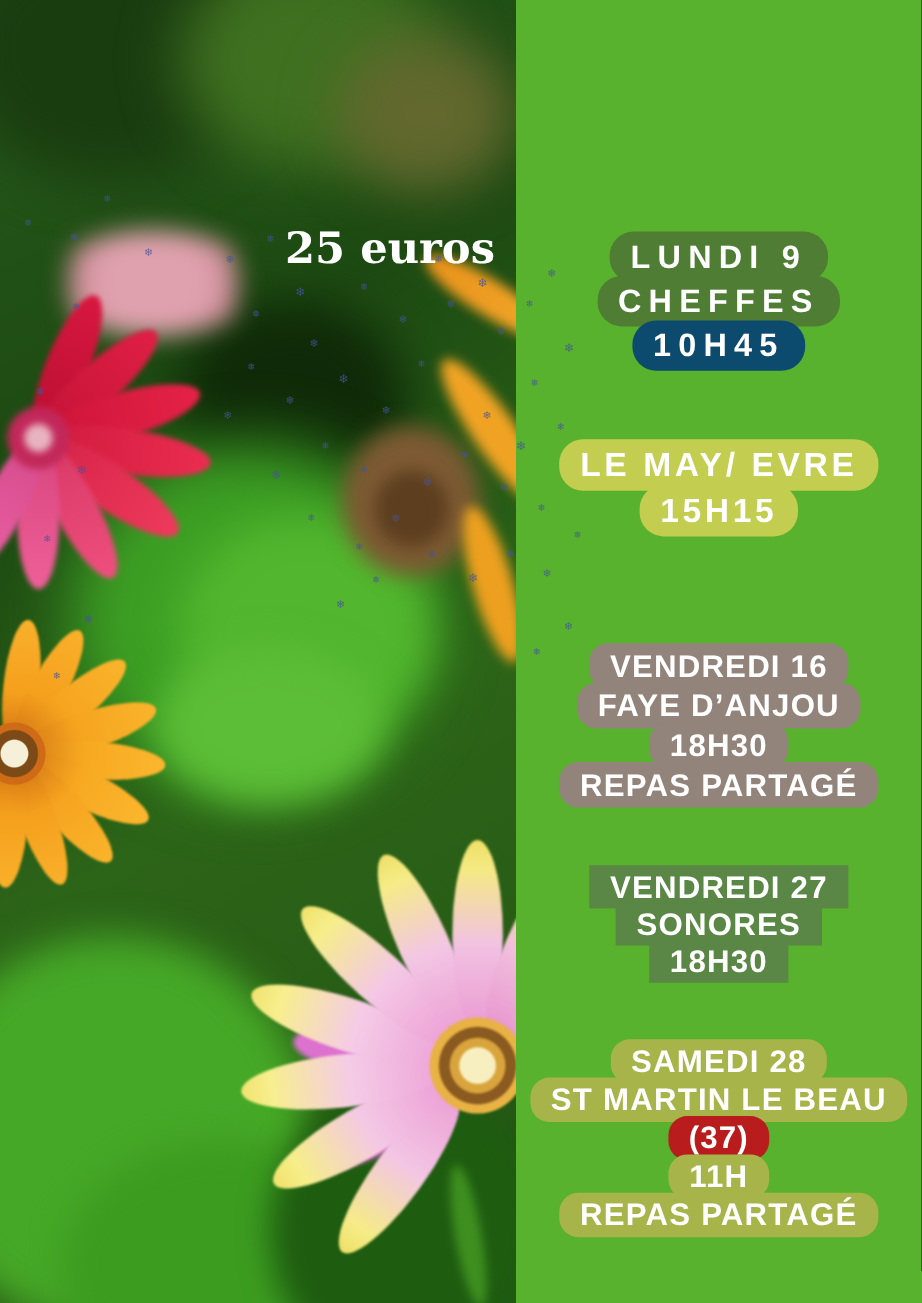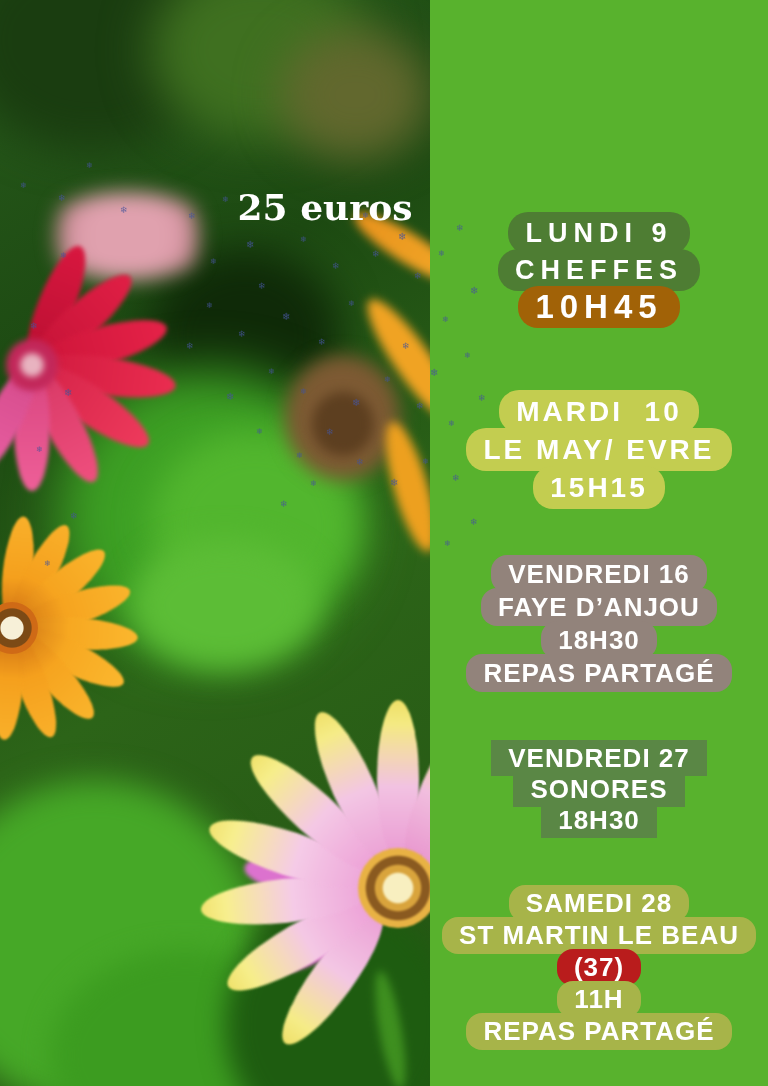--- a/index.html
+++ b/index.html
@@ -20,21 +20,21 @@
   
   .hdr{position:absolute;left:70px;top:22px;width:570px;text-align:center;z-index:5;color:#fff;}
   .title{font-size:58px;font-weight:800;letter-spacing:2px;line-height:66px;}
   .subtitle{font-size:34px;font-weight:700;letter-spacing:0.5px;line-height:40px;margin-top:6px;}
   .price{position:absolute;left:225px;top:186px;width:200px;text-align:center;z-index:5;
     color:#fff;font-family:"DejaVu Serif",serif;font-weight:700;font-size:36px;}
   
   .card{position:absolute;left:430px;width:338px;display:flex;flex-direction:column;
     align-items:center;z-index:6;}
   .card .line{display:flex;align-items:center;justify-content:center;
-    color:#fff;font-weight:700;white-space:pre;padding:0 17px;margin-top:19px;}
+    color:#fff;font-weight:700;white-space:pre;padding:0 17px;}
 </style>
 </head>
 <body>
 
 <div class="poster">
 
   <div class="photo">
 
     <div class="b" style="left:-40px;top:-70px;width:260px;height:220px;background:#1a3d10;filter:blur(22px);"></div>
     <div class="b" style="left:150px;top:-40px;width:220px;height:180px;background:#3f7020;filter:blur(24px);"></div>
@@ -163,24 +163,23 @@
       <span class="sparkle" style="left: 310px; top: 480px; font-size: 8px;">❄</span>
       <span class="sparkle" style="left: 280px; top: 500px; font-size: 9px;">❄</span>
     </div>
 
   <div class="price">25 euros</div>
 
   <div id="cards">
       <div class="card" style="top: 193px;">
         <div class="line" style="background: rgb(78, 125, 51); height: 42px; font-size: 27px; letter-spacing: 6px; border-radius: 20px;">LUNDI 9</div>
         <div class="line" style="background: rgb(78, 125, 51); height: 42px; font-size: 27px; letter-spacing: 6px; border-radius: 20px; margin-top: -5px;">CHEFFES</div>
-        <div class="line" style="background: #a16207; height: 42px; font-size: 33px; letter-spacing: 6px; border-radius: 20px; margin-top: -5px;">10H45</div>
+        <div class="line" style="background: #0c4a6e; height: 42px; font-size: 27px; letter-spacing: 6px; border-radius: 20px; margin-top: -5px;">10H45</div>
       </div>
       <div class="card" style="top: 371px;">
-        <div class="line" style="background: rgb(195, 205, 80); height: 43px; font-size: 28px; letter-spacing: 3px; border-radius: 20px;">MARDI  10</div>
         <div class="line" style="background: rgb(195, 205, 80); height: 43px; font-size: 28px; letter-spacing: 3px; border-radius: 20px; margin-top: -5px;">LE MAY/ EVRE</div>
         <div class="line" style="background: rgb(195, 205, 80); height: 43px; font-size: 28px; letter-spacing: 3px; border-radius: 20px; margin-top: -5px;">15H15</div>
       </div>
       <div class="card" style="top: 536px;">
         <div class="line" style="background: rgb(146, 131, 123); height: 38px; font-size: 26px; letter-spacing: 1px; border-radius: 16px;">VENDREDI 16</div>
         <div class="line" style="background: rgb(146, 131, 123); height: 38px; font-size: 26px; letter-spacing: 1px; border-radius: 16px; margin-top: -5px;">FAYE D’ANJOU</div>
         <div class="line" style="background: rgb(146, 131, 123); height: 38px; font-size: 26px; letter-spacing: 1px; border-radius: 16px; margin-top: -5px;">18H30</div>
         <div class="line" style="background: rgb(146, 131, 123); height: 38px; font-size: 26px; letter-spacing: 1px; border-radius: 16px; margin-top: -5px;">REPAS PARTAGÉ</div>
       </div>
       <div class="card" style="top: 721px;">

